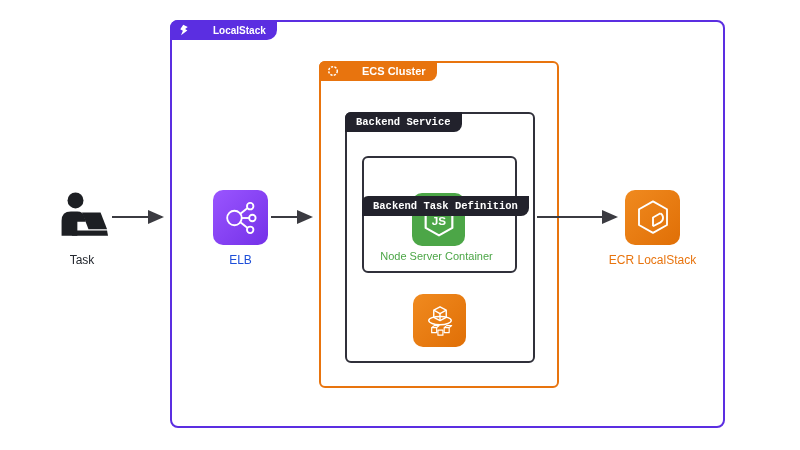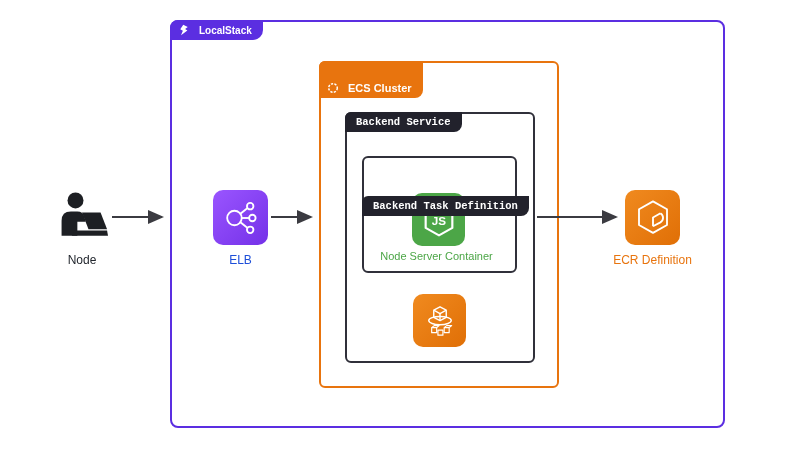--- a/index.html
+++ b/index.html
@@ -21,29 +21,29 @@
   .backend-service-box {
     position:absolute; left:345px; top:112px; width:190px; height:251px;
     border:2px solid #30303A; border-radius:6px;
   }
   .taskdef-box {
     position:absolute; left:362px; top:156px; width:155px; height:117px;
     border:2px solid #30303A; border-radius:6px;
   }
   
   .badge {
-    position:absolute; display:flex; align-items:center; gap:9px;
+    position:absolute; display:flex; align-items:center; gap:23px;
     color:#ffffff; font-weight:600; white-space:nowrap; z-index:3;
   }
   .badge-localstack {
     left:170px; top:20px; background:#5B2EE1; padding:4px 11px 4px 8px;
     font-size:10px; font-weight:700; border-radius:8px 0 10px 0;
   }
   .badge-ecs {
-    left:319px; top:61px; background:#E8740E; padding:21px 11px 4px 8px;
+    left:319px; top:61px; background:#E8740E; padding:4px 11px 4px 8px;
     font-size:11px; border-radius:6px 0 8px 0;
   }
   .badge-dark {
     background:#22222C; padding:4px 11px; font-size:10.5px;
     border-radius:6px 0 8px 0;
     font-family:Liberation Mono, monospace;
   }
   .badge-backend { left:345px; top:112px; }
   .badge-taskdef { left:362px; top:156px;margin-top:40px; }
   
@@ -136,21 +136,21 @@
   </div>
 
   <div class="icon-user">
     <svg width="52" height="58" viewBox="0 0 56 60">
       <circle cx="21" cy="10" r="8.6" fill="#1D1F23"></circle>
       <path d="M6,48 L6,32 Q6,22 16,22 L23,22 Q29,22 30.5,27.5 L32,33 L23,33 L23,48 Z" fill="#1D1F23"></path>
       <polygon points="28,23 48,23 55,41 35,41" fill="#1D1F23"></polygon>
       <polygon points="20,42.5 55,42.5 56,48 17,48" fill="#1D1F23"></polygon>
     </svg>
   </div>
-  <div class="user-label">Node</div>
+  <div class="user-label">Task</div>
 
   <div class="svc-icon icon-elb">
     <svg width="42" height="42" viewBox="0 0 48 48" fill="none" stroke="#ffffff" stroke-width="2.1">
       <circle cx="16.5" cy="24" r="8.3"></circle>
       <circle cx="34.5" cy="10.5" r="3.7"></circle>
       <circle cx="37" cy="24" r="3.7"></circle>
       <circle cx="34.5" cy="37.5" r="3.7"></circle>
       <line x1="23" y1="19.5" x2="31.5" y2="12.6"></line>
       <line x1="24.8" y1="24" x2="33.3" y2="24"></line>
       <line x1="23" y1="28.5" x2="31.5" y2="35.4"></line>
@@ -182,15 +182,15 @@
     </svg>
   </div>
 
   <div class="svc-icon icon-ecr">
     <svg width="42" height="42" viewBox="0 0 48 48" fill="none" stroke="#ffffff" stroke-width="2.1" stroke-linejoin="round">
       <polygon points="24,5 40,14 40,32 24,41 8,32 8,14"></polygon>
       <path d="M32.5,18.5 L24,23.5 L24,33.5"></path>
       <path d="M32.5,18.5 C36.5,21 36.5,26.5 32.5,29 L24,33.5"></path>
     </svg>
   </div>
-  <div class="ecr-label">ECR Definition</div>
+  <div class="ecr-label">ECR LocalStack</div>
 
 </div>
 
 </body></html>

